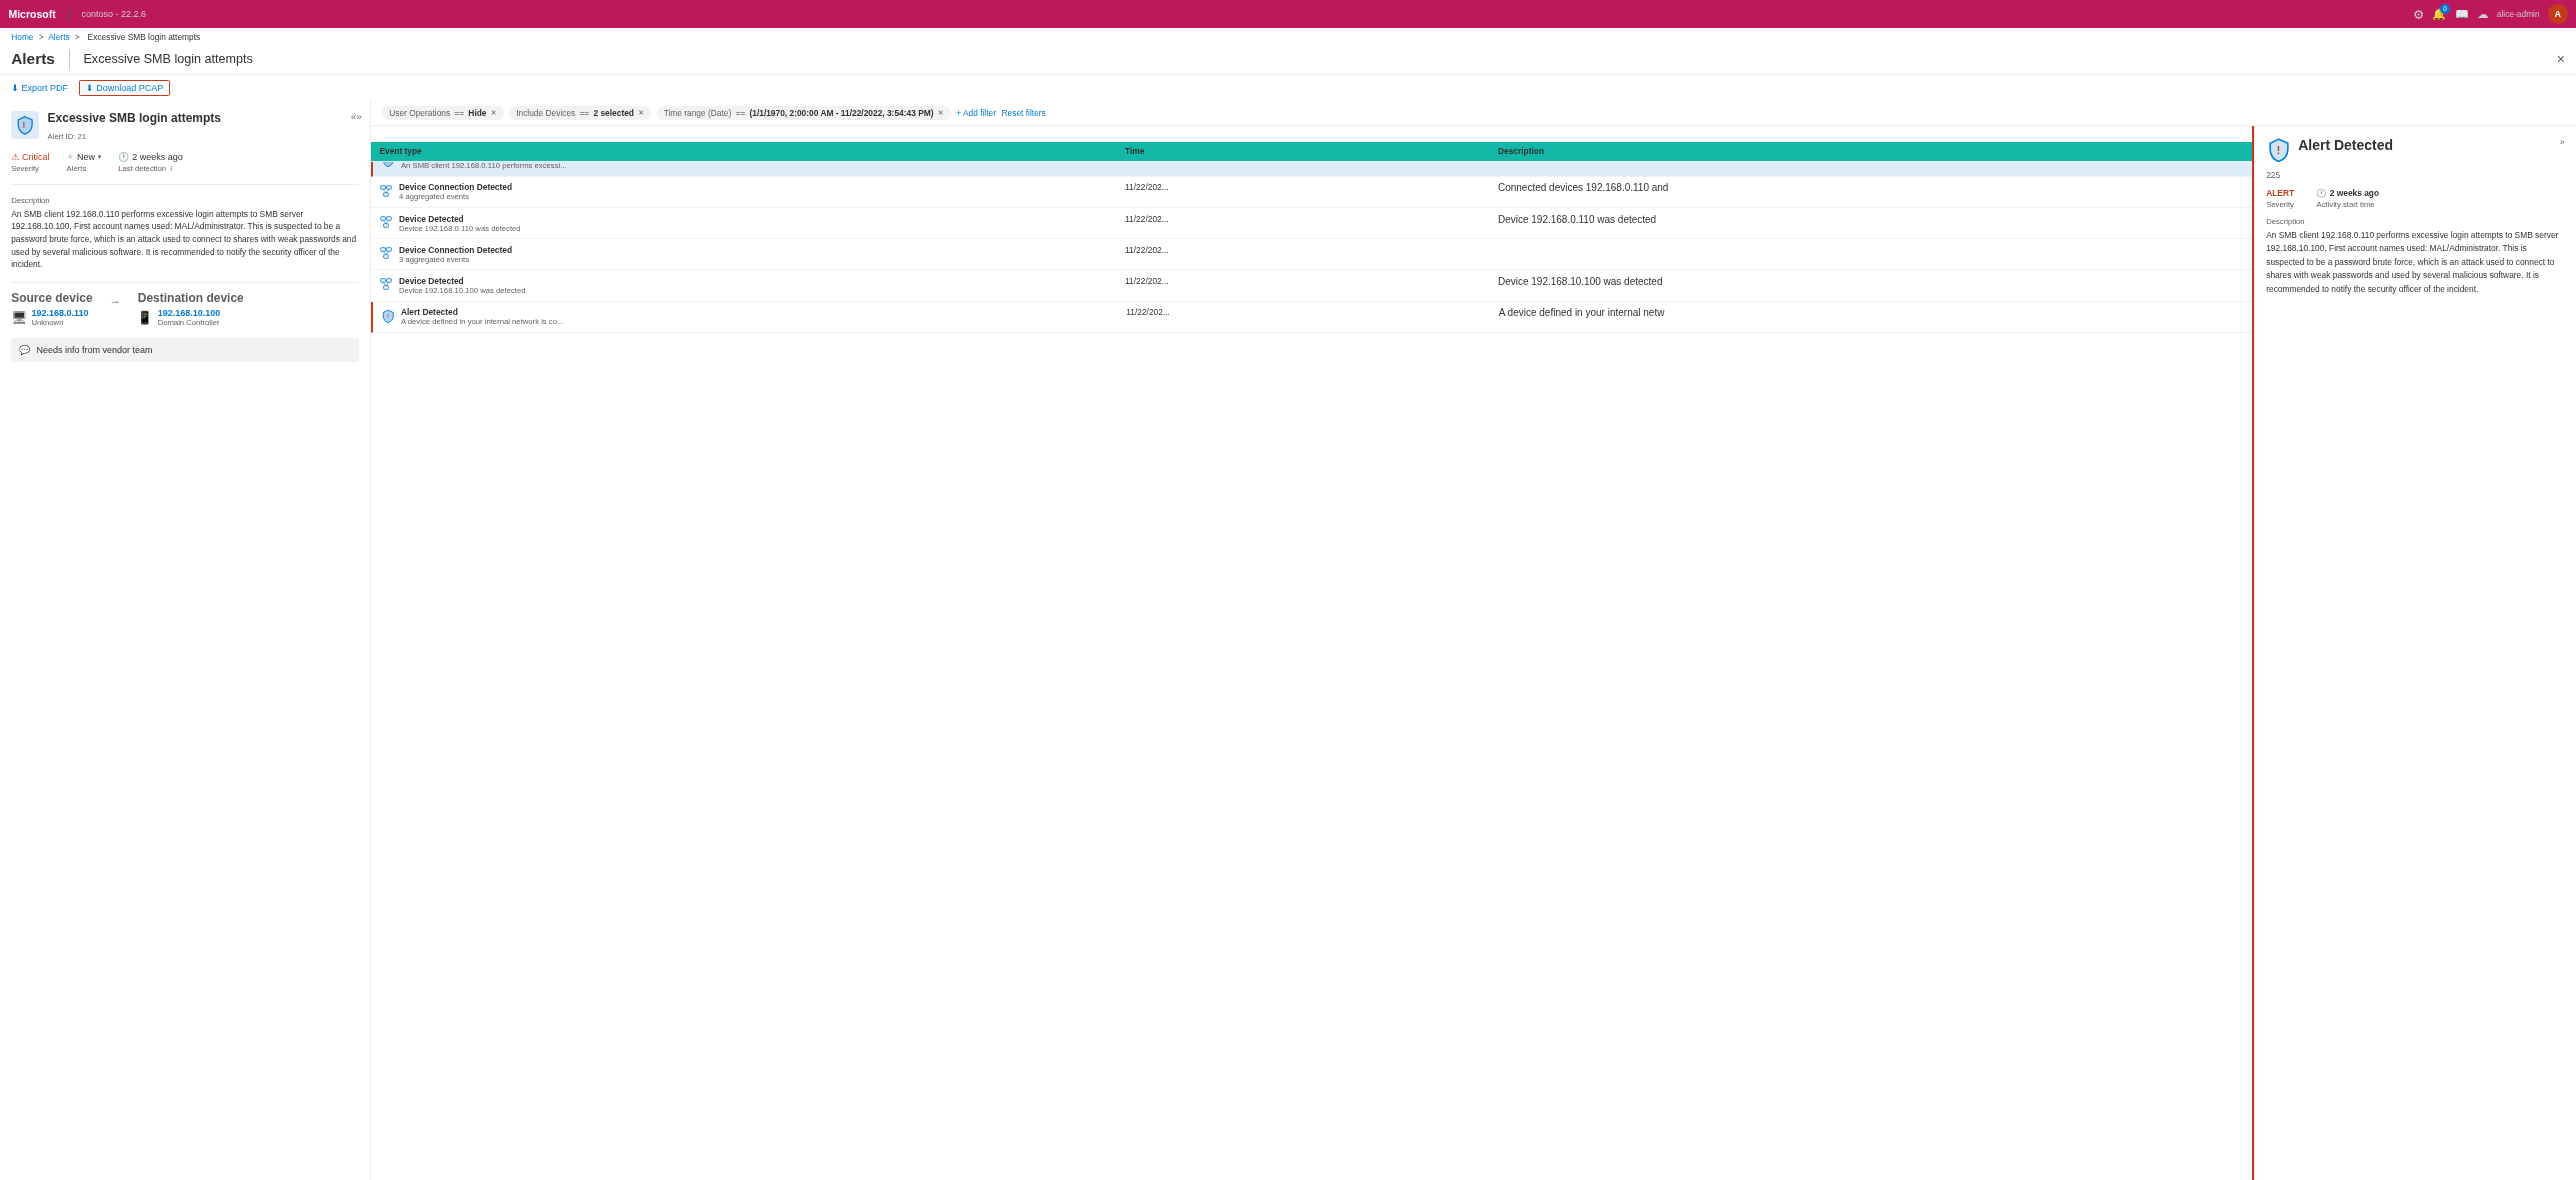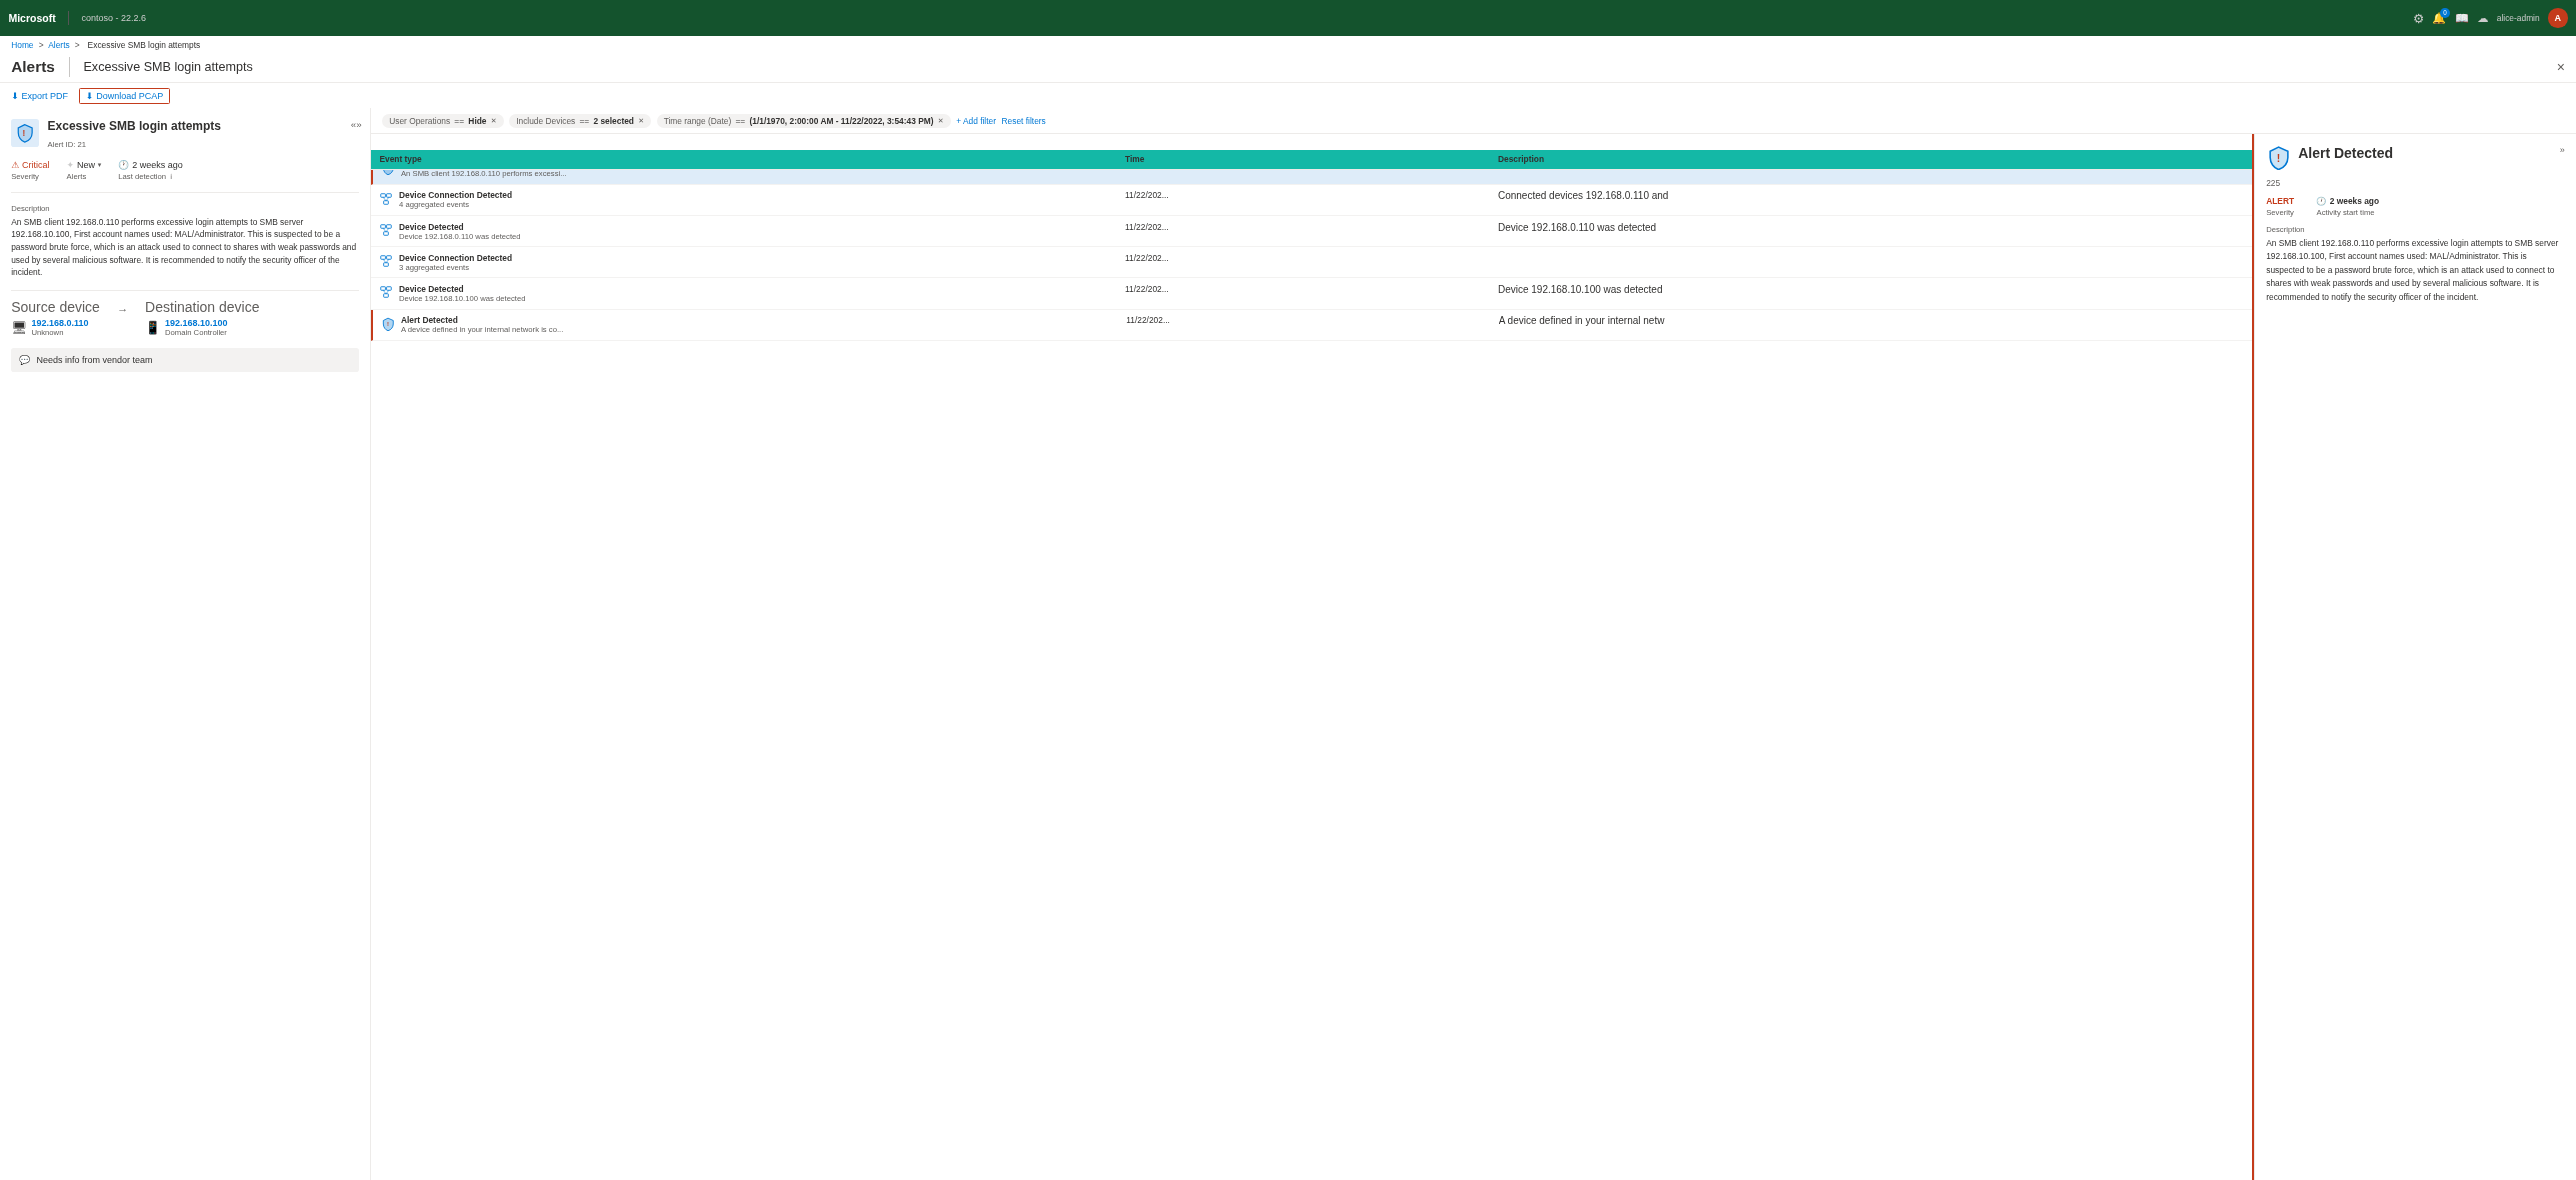--- a/index.html
+++ b/index.html
@@ -1,23 +1,23 @@
 <!DOCTYPE html>
 <html style="font-size:11.2px"><head>
   <meta charset="utf-8">
   <style>
     * { box-sizing: border-box; margin: 0; padding: 0; }
     body { font-family: 'Segoe UI', Arial, sans-serif; font-size: 9px; background: #fff; color: #323130; }
 
     
     .topnav {
-      background: #14532d;
+      background: #be185d;
       display: flex;
       align-items: center;
-      height: 36px;
+      height: 28px;
       padding: 0 8.4px;
       color: #fff;
       gap: 8.4px;
     }
     .topnav-brand { font-size: 10.5px; font-weight: 600; color: #fff; white-space: nowrap; }
     .topnav-divider { width: 0.7px; height: 14px; background: #555; margin: 0 4.2px; }
     .topnav-appname { font-size: 9px; color: #ccc; }
     .topnav-spacer { flex: 1; }
     .topnav-icon { color: #ccc; font-size: 11.2px; cursor: pointer; position: relative; }
     .topnav-badge {
@@ -131,21 +131,21 @@
     .desc-text { font-size: 8.4px; line-height: 1.5; color: #323130; }
 
     .devices-section {
       display: flex;
       gap: 17px;
       margin-bottom: 11.2px;
       padding-top: 8.4px;
       border-top: 0.7px solid #edebe9;
     }
     .device-block { display: flex; flex-direction: column; gap: 2.8px; }
-    .device-header { font-size: 14px; color: #605e5c; }
+    .device-header { font-size: 12px; color: #605e5c; font-weight: bold; }
     .device-info { display: flex; align-items: center; gap: 4.2px; }
     .device-ip { font-size: 9px; font-weight: 600; color: #0078d4; }
     .device-type { font-size: 7.7px; color: #605e5c; }
     .arrow-icon { color: #605e5c; font-size: 11.2px; margin-top: 2.8px; }
 
     .comment-section {
       background: #f3f2f1;
       border-radius: 2.8px;
       padding: 7px 8.4px;
       display: flex; align-items: center; gap: 5.6px;

